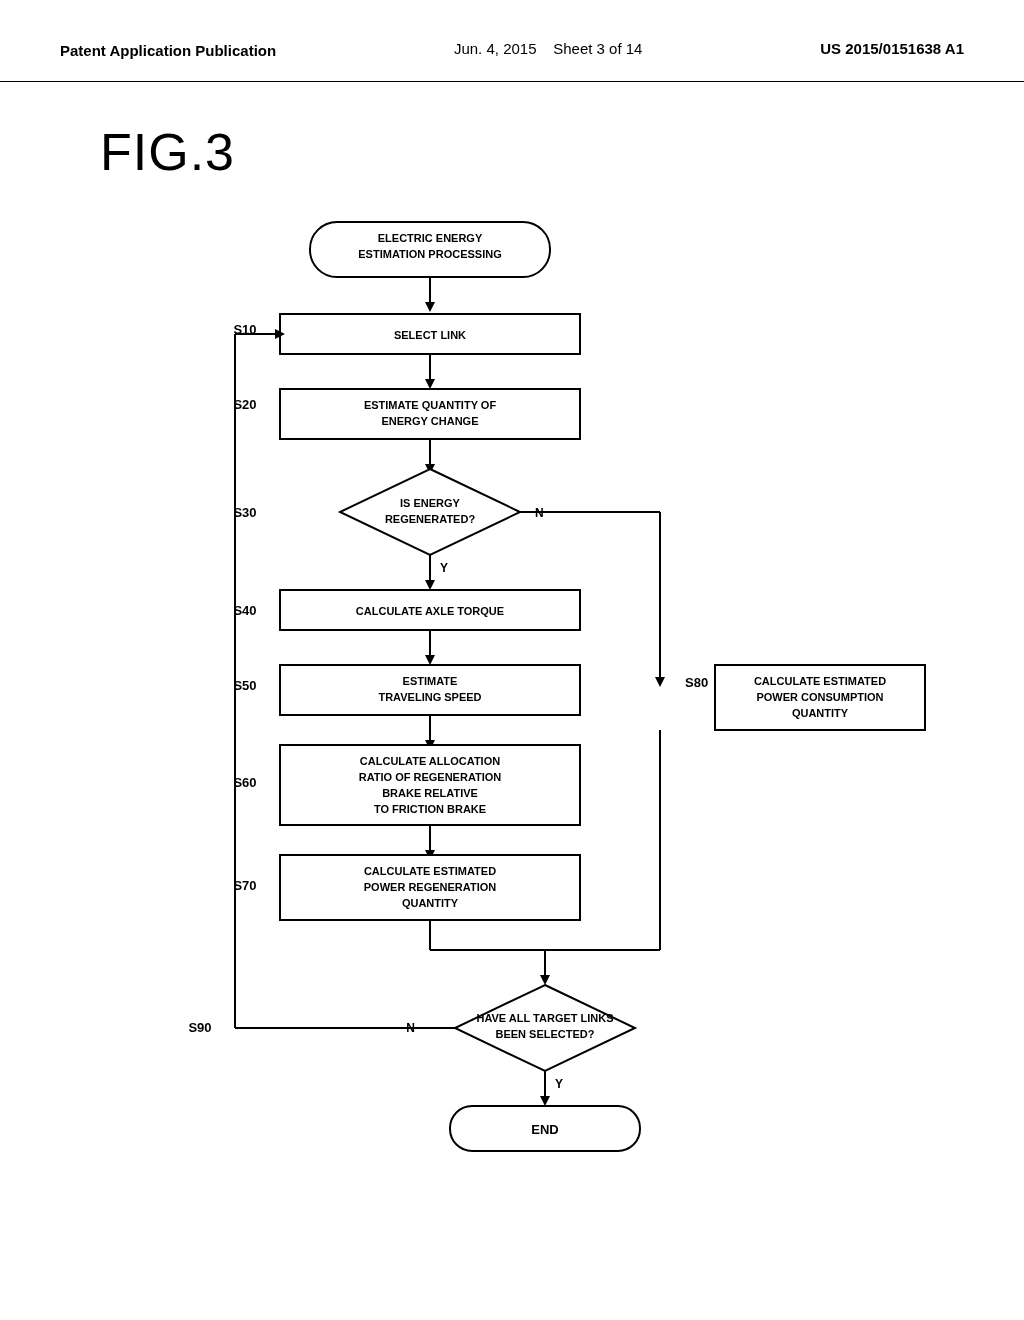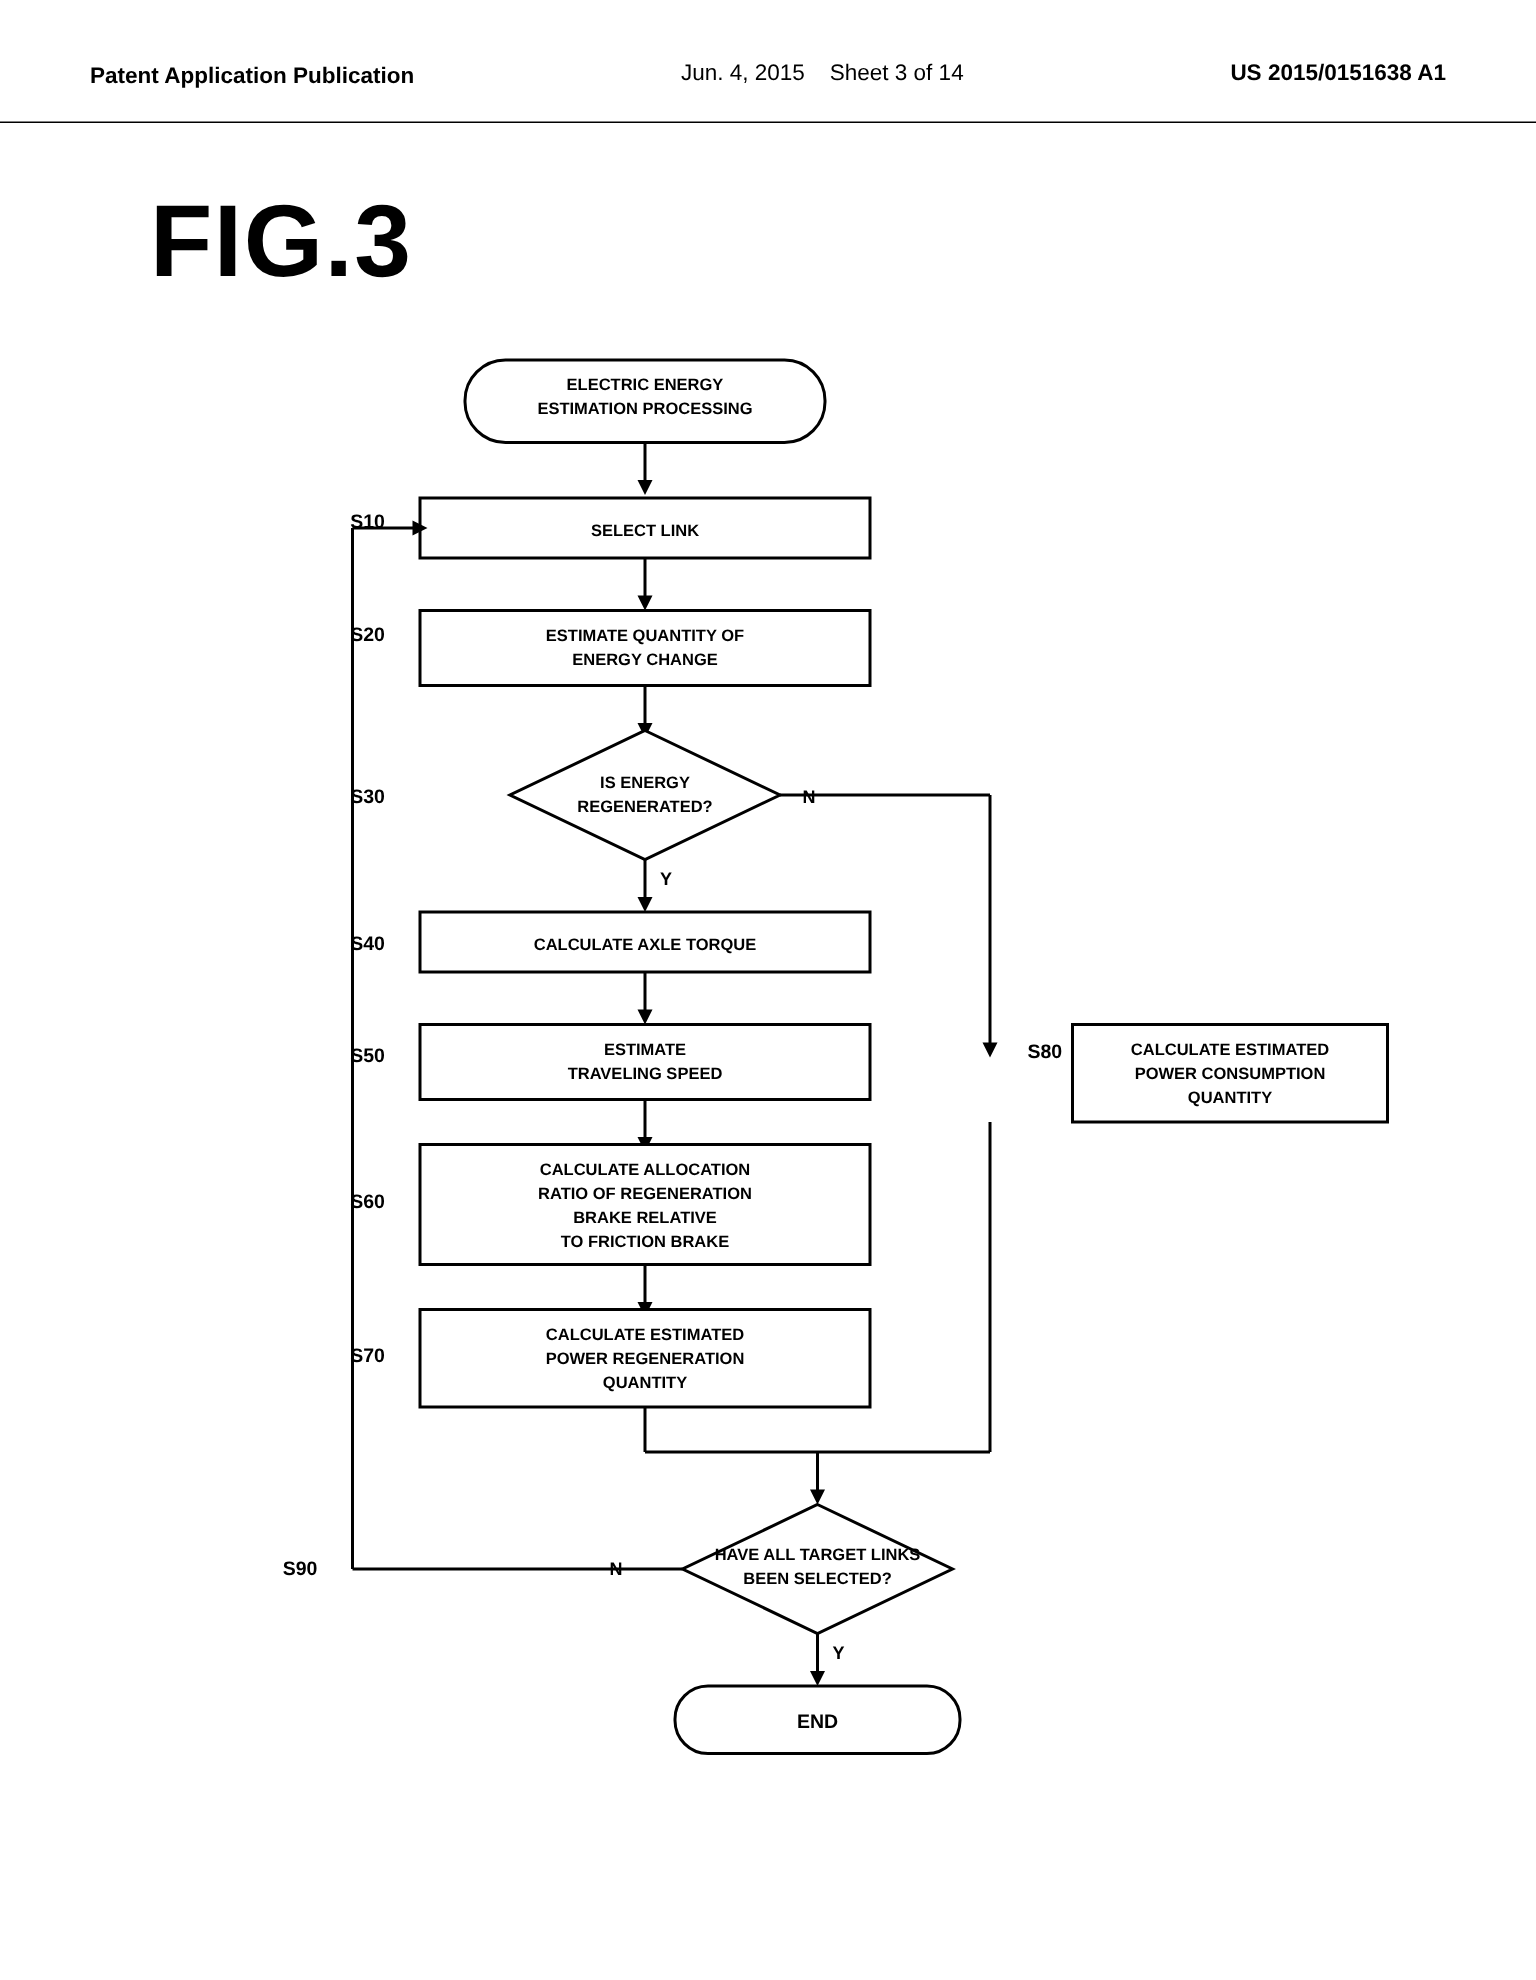--- a/index.html
+++ b/index.html
@@ -33,22 +33,22 @@
       text-align: center;
     }
 
     .header-right {
       font-size: 15px;
       font-weight: bold;
       text-align: right;
     }
 
     .figure-title {
-      font-size: 68px;
-      font-weight: bold;
+      font-size: 52px;
+      font-weight: normal;
       padding: 40px 12px 30px 100px;
       letter-spacing: 1px;
     }
   </style>
 </head>
 <body>
 
 <div>
   <div class="header">
     <div class="header-left">Patent Application Publication</div>

